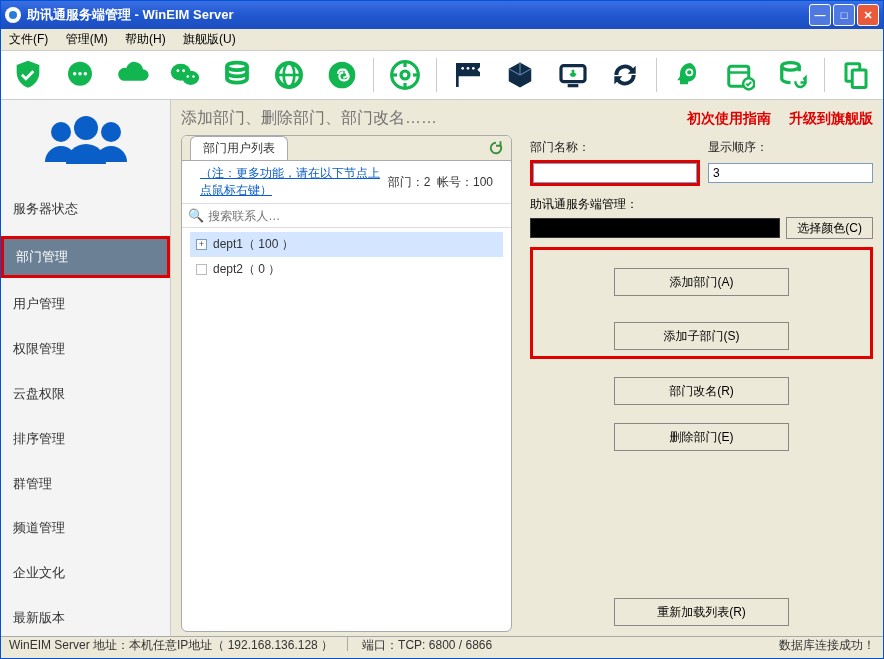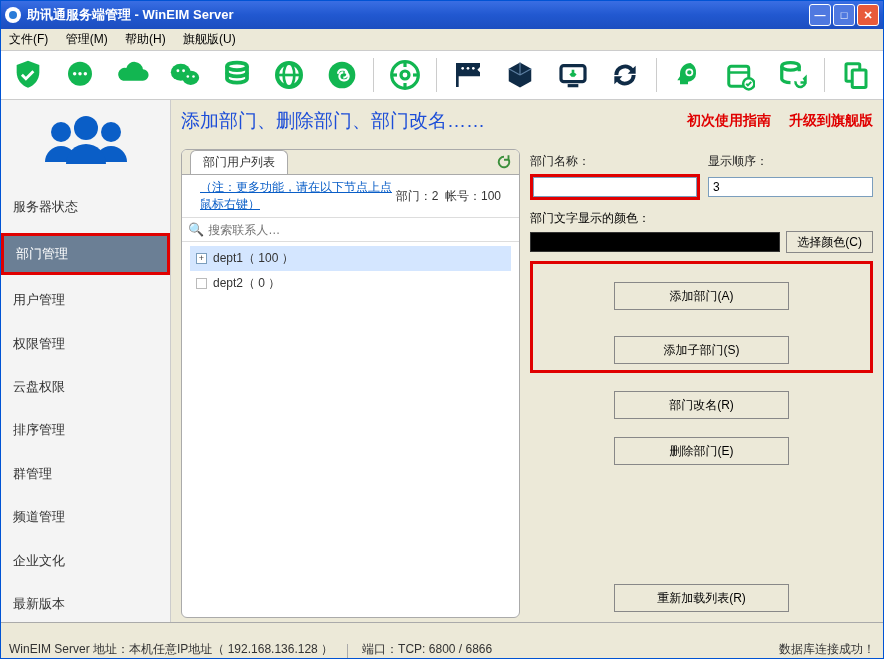--- a/index.html
+++ b/index.html
@@ -19,23 +19,23 @@
 .tb-sep { width:1px; height:34px; background:#ccc; margin:0 -4px; }
 svg { display:block; }
 .body { flex:1; display:flex; background:#ece9d8; min-height:0; }
 .sidebar { width:170px; background:#f4f4f4; border-right:1px solid #ccc; display:flex; flex-direction:column;justify-content:space-between; }
 .sidebar .hero { padding:12px 0 10px 0; display:flex; justify-content:center; }
 .sidebar .item { padding:9px 12px; font-size:13px; color:#333; border-bottom:0px solid #ddd; cursor:default; }
 .sidebar .item.active { background:#6b7f95; color:#fff; }
 .red-box-side { border:3px solid #e00000; }
 .main { flex:1; display:flex; flex-direction:column; padding:8px 10px 4px 10px; background:#ece9d8; min-width:0; }
 .hdr-row { display:flex; align-items:center; margin-bottom:6px; }
-.hdr-title { font-size:19px; color:#1d4ed8; flex:1; }
+.hdr-title { font-size:16px; color:#737373; flex:1; }
 .hdr-link { font-size:14px; color:#e00000; font-weight:bold; margin-left:18px; }
-.main-cols { flex:1; display:flex; gap:10px; min-height:0;margin-top:9px; }
+.main-cols { flex:1; display:flex; gap:18px; min-height:0; }
 .left-col { width:398px; display:flex; flex-direction:column; background:#fff; border:1px solid #aaa; border-radius:6px; overflow:hidden; }
 .tab-row { display:flex; align-items:center; background:#ece9d8; border-bottom:1px solid #aaa; }
 .tab { background:#fff; border:1px solid #aaa; border-bottom:none; border-radius:6px 6px 0 0; padding:3px 12px; margin-left:8px; font-size:12px; color:#333; }
 .refresh-icon { margin-left:auto; margin-right:6px; width:18px; height:18px; }
 .note-row { display:flex; align-items:center; padding:4px 18px; border-bottom:1px solid #ddd; font-size:12px; }
 .note-row .note { color:#0a5ec7; text-decoration:underline; }
 .note-row .stats { margin-left:auto; color:#333; white-space:pre; }
 .search-row { display:flex; align-items:center; padding:4px 6px; border-bottom:1px solid #ddd; color:#888; }
 .search-row .mag { margin-right:4px; font-size:13px; }
 .search-row input { border:none; outline:none; flex:1; font-size:12px; color:#888; }
@@ -44,21 +44,21 @@
 .tree-item.sel { background:#d4e6ff; }
 .expander { width:11px; height:11px; border:1px solid #7b9ebd; background:#fff; display:flex; align-items:center; justify-content:center; font-size:9px; color:#444; line-height:1; }
 .right-col { flex:1; display:flex; flex-direction:column; padding-top:4px; }
 .form-grid { display:grid; grid-template-columns: 170px 1fr; gap:4px 8px; align-items:center; font-size:12px; color:#222; }
 .input { border:1px solid #7b9ebd; background:#fff; height:20px; padding:0 4px; font-size:12px; }
 .red-box-name { border:3px solid #e00000; padding:0; }
 .colorbox { background:#000; height:20px; border:1px solid #333; }
 .btn { height:28px; border:1px solid #888; background:#ece9d8; font-size:12px; display:flex; align-items:center; justify-content:center; cursor:default; }
 .btn-row { width:175px; align-self:center; margin-top:12px; }
 .red-btn-wrap { border:3px solid #e00000; padding:6px 2px; margin-top:8px; }
-.status { height:36px; background:#ece9d8; border-top:1px solid #aaa; display:flex; align-items:flex-end; font-size:12px; color:#333; padding:0 8px; }
+.status { height:22px; background:#ece9d8; border-top:1px solid #aaa; display:flex; align-items:flex-start; font-size:12px; color:#333; padding:0 8px; }
 .status .sep { width:1px; height:14px; background:#aaa; margin:0 14px; }
 .status .right { margin-left:auto; }
 </style>
 </head>
 <body>
 
 <div class="window">
 
   <div class="titlebar">
     <div class="ticon"></div>
@@ -272,21 +272,21 @@
         <div class="right-col">
           <div class="form-grid">
             <div>部门名称：</div>
             <div>显示顺序：</div>
             <div class="red-box-name">
               <input class="input" style="width: 100%; border: 1px solid rgb(123, 158, 189);">
             </div>
             <input class="input" value="3" style="">
           </div>
 
-          <div style="margin-top:10px;">部门文字显示的颜色：</div>
+          <div style="margin-top:10px;">助讯通服务端管理：</div>
           <div style="display:flex;gap:6px;margin-top:4px;align-items:center;">
             <div class="colorbox" style="flex:1;"></div>
             <div class="btn" style="padding:0 10px;height:22px;">选择颜色(C)</div>
           </div>
 
           <div class="red-btn-wrap" style="display:flex;flex-direction:column;align-items:flex-start;gap:14px;">
             <div class="btn btn-row">添加部门(A)</div>
             <div class="btn btn-row">添加子部门(S)</div>
           </div>
 

